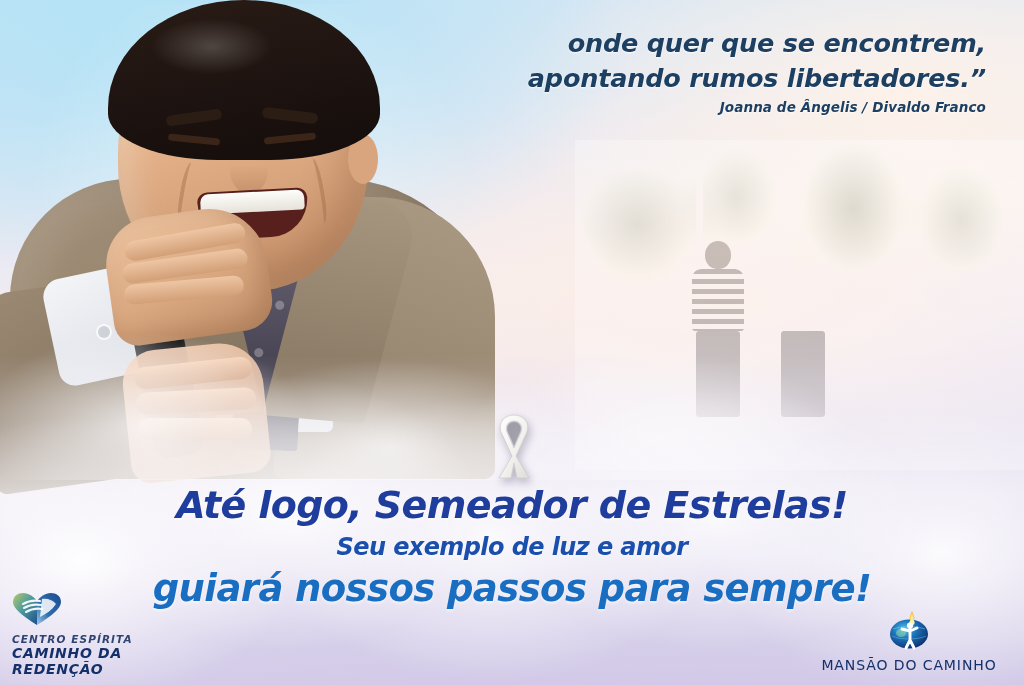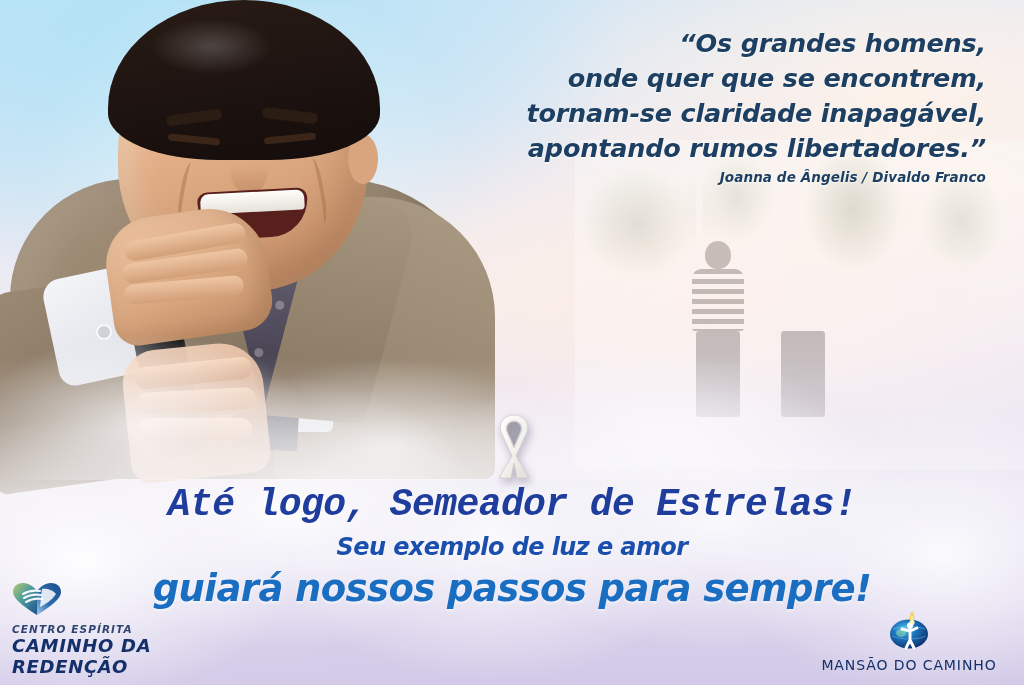--- a/index.html
+++ b/index.html
@@ -364,21 +364,21 @@
   }
   .msg-line {
     font-family:"DejaVu Sans", sans-serif;
     font-style:italic;
     font-weight:bold;
     letter-spacing:-0.6px;
     line-height:42px;
     text-shadow:0 2px 3px rgba(255,255,255,0.55);
     white-space:nowrap;
   }
-  .msg-1 { font-size:38px; color:#1f3d9c;font-family:Liberation Mono, monospace; }
+  .msg-1 { font-size:38px; color:#1f3d9c; }
   .msg-2 { font-size:24px; color:#1a4fae; }
   .msg-3 { font-size:37px; color:#1a6ec2; }
 
   
   .logo-left {
     position:absolute;
     left:12px; bottom:8px;
     width:200px;
     text-align:left;
     font-style:italic;
@@ -391,21 +391,21 @@
   }
   .logo-mark { display:block; margin:0 auto 3px auto; }
   .logo-l1 {
     font-family:"DejaVu Sans", sans-serif;
     font-size:10.5px; font-weight:bold;
     letter-spacing:1.1px;
     color:#2f4470;
   }
   .logo-l2 {
     font-family:"DejaVu Sans", sans-serif;
-    font-size:18px; font-weight:bold;
+    font-size:14px; font-weight:bold;
     letter-spacing:0.7px;
     color:#14306a;
   }
   .logo-r1 {
     font-family:"DejaVu Sans", sans-serif;
     font-size:14px; font-weight:normal;
     letter-spacing:0.9px;
     color:#14306a;
   }
 </style>
@@ -467,23 +467,21 @@
     <div class="p-lowerhand"></div>
     <div class="p-lh-finger lf1"></div>
     <div class="p-lh-finger lf2"></div>
     <div class="p-lh-finger lf3"></div>
   </div>
 
   <div class="cloudbank2"></div>
   <div class="cloudbank"></div>
 
   <div class="quote-block">
-    <div class="quote-line">“Os grandes homens,</div>
     <div class="quote-line">onde quer que se encontrem,</div>
-    <div class="quote-line">tornam-se claridade inapagável,</div>
     <div class="quote-line">apontando rumos libertadores.”</div>
     <div class="quote-credit">Joanna de Ângelis / Divaldo Franco</div>
   </div>
 
   <div class="ribbon-wrap">
     <svg width="60" height="76" viewBox="0 0 60 76" aria-hidden="true">
       <defs>
         <linearGradient id="rg" x1="0" y1="0" x2="1" y2="1">
           <stop offset="0%" stop-color="#ffffff"></stop>
           <stop offset="55%" stop-color="#f2f1ee"></stop>

